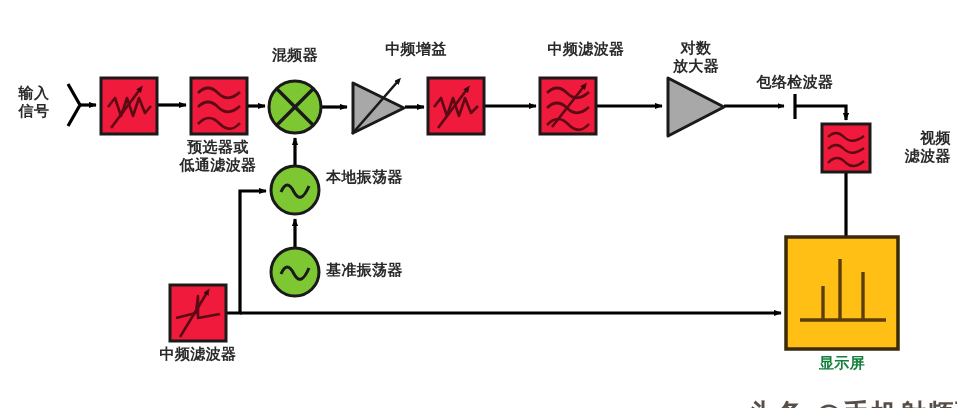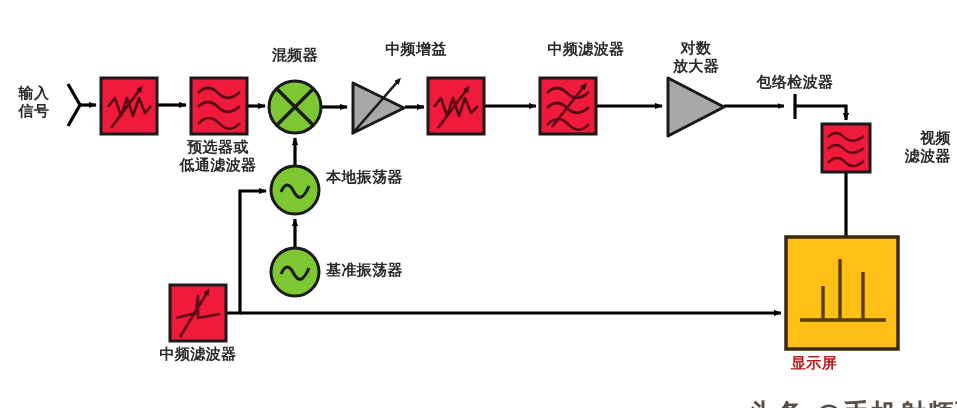--- a/index.html
+++ b/index.html
@@ -191,19 +191,19 @@
 
   <div class="lbl left" style="left:881px; top:130px; width:70px;text-align:right;">视频
 滤波器</div>
 
   <div class="lbl left" style="left:326px; top:169px; width:110px;">本地振荡器</div>
 
   <div class="lbl left" style="left:326px; top:262px; width:110px;">基准振荡器</div>
 
   <div class="lbl" style="left:143px; top:346px; width:110px;">中频滤波器</div>
 
-  <div class="lbl" style="left:779px; top:355px; width:70px; color:#b91c1c;">显示屏</div>
+  <div class="lbl" style="left:807px; top:355px; width:70px; color:#15803d;">显示屏</div>
 
   <div class="watermark" style="left:707px; top:365px;">
     <span class="wm-at">头条</span><span> </span><span>@手机射频驿站</span>
   </div>
 
 </div>
 
 </body></html>

